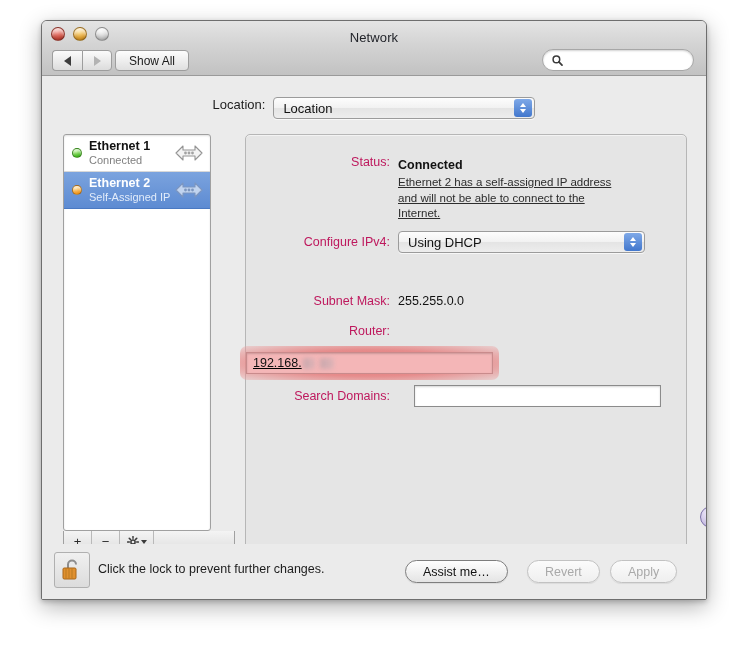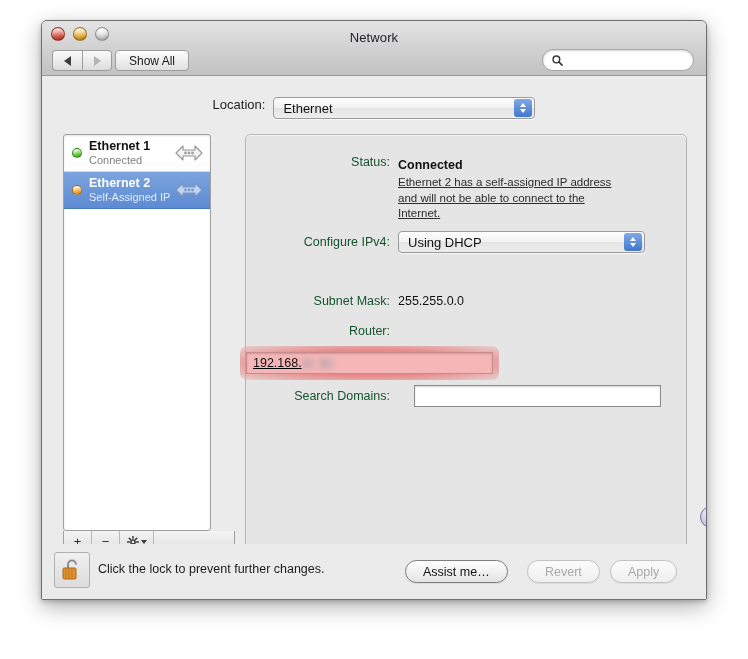--- a/index.html
+++ b/index.html
@@ -183,21 +183,21 @@
     position: absolute; left: 203px; top: 58px;
     width: 442px; height: 419px;
     background: #e5e5e5;
     border: 1px solid #b6b6b6; border-radius: 5px;
     box-shadow: inset 0 1px 0 #f3f3f3;
   }
 
   .row { position: absolute; display: flex; align-items: flex-start; }
   .lbl {
     width: 152px; text-align: right; padding-right: 8px;
-    font-size: 12.5px; color: #14532d; flex: none;
+    font-size: 12.5px; color: #be185d; flex: none;
   }
   .val { font-size: 12.5px; color: #111; }
   .val.bold { font-weight: bold; }
   .desc { font-size: 11.5px; color: #2d2d2d; line-height: 1.36; width: 230px; margin-top: 2px; text-decoration: underline; }
 
   .popup.ipv4 { width: 247px; }
 
   .textfield {
     width: 247px; height: 22px;
     background: #fff;
@@ -313,21 +313,21 @@
       </svg>
       <input type="text" value="" placeholder="" style="">
     </div>
   </div>
 
   <div class="body">
 
     <div class="location-row">
       <span class="location-label">Location:</span>
       <div class="popup location">
-        <span>Ethernet</span>
+        <span>Location</span>
         <span class="arrows">
           <span class="arw up"></span>
             <span class="arw down"></span>
         </span>
       </div>
     </div>
 
     <div class="sidebar">
       <div class="svc">
         <span class="dot green"></span>

